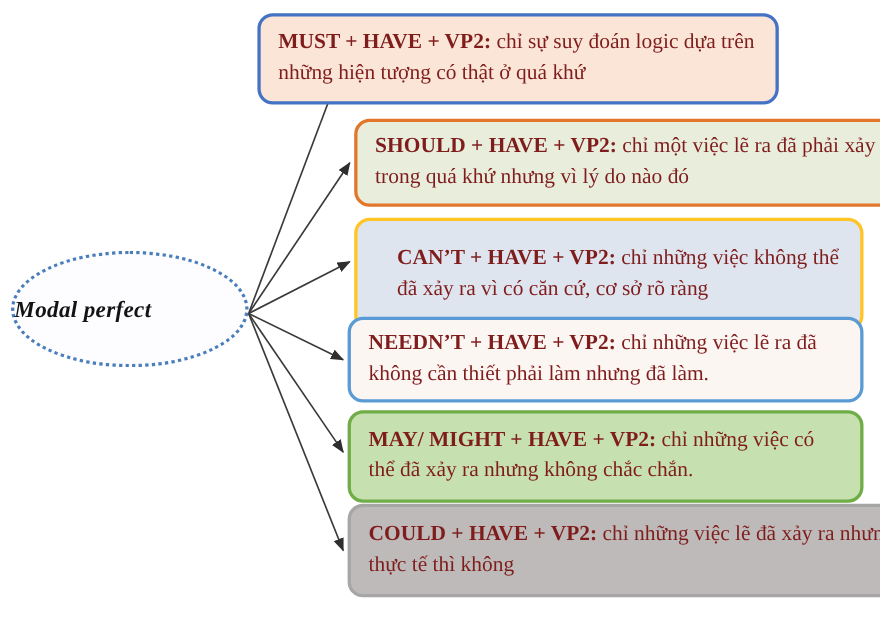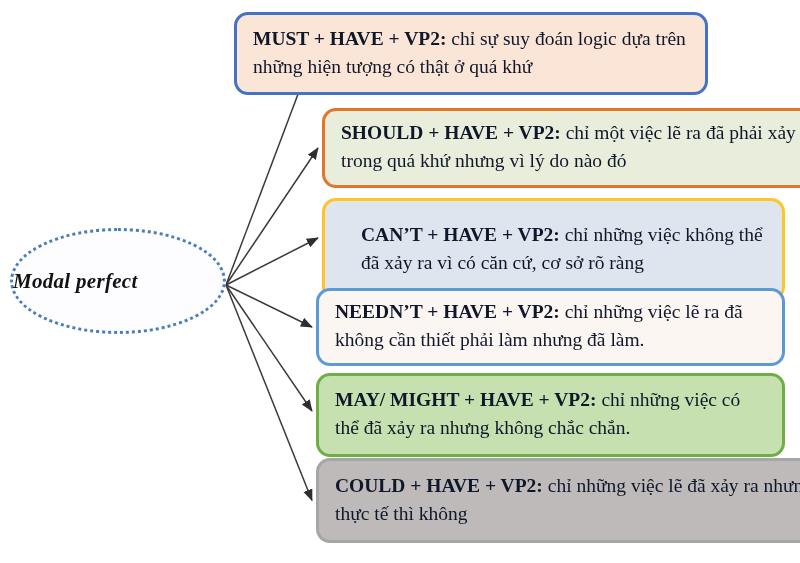--- a/index.html
+++ b/index.html
@@ -56,21 +56,21 @@
     border-style: solid;
     border-radius: 14px;
     display: flex;
     align-items: center;
     padding: 6px 14px 8px 16px;
   }
   .node-text {
     font-family: "Liberation Serif", "DejaVu Serif", serif;
     font-size: 19.5px;
     line-height: 1.42;
-    color: #0f172a;
+    color: #7f1d1d;
   }
   .node-text .lead {
     font-weight: bold;
   }
 </style>
 </head>
 <body>
 
 <div id="canvas">
 

